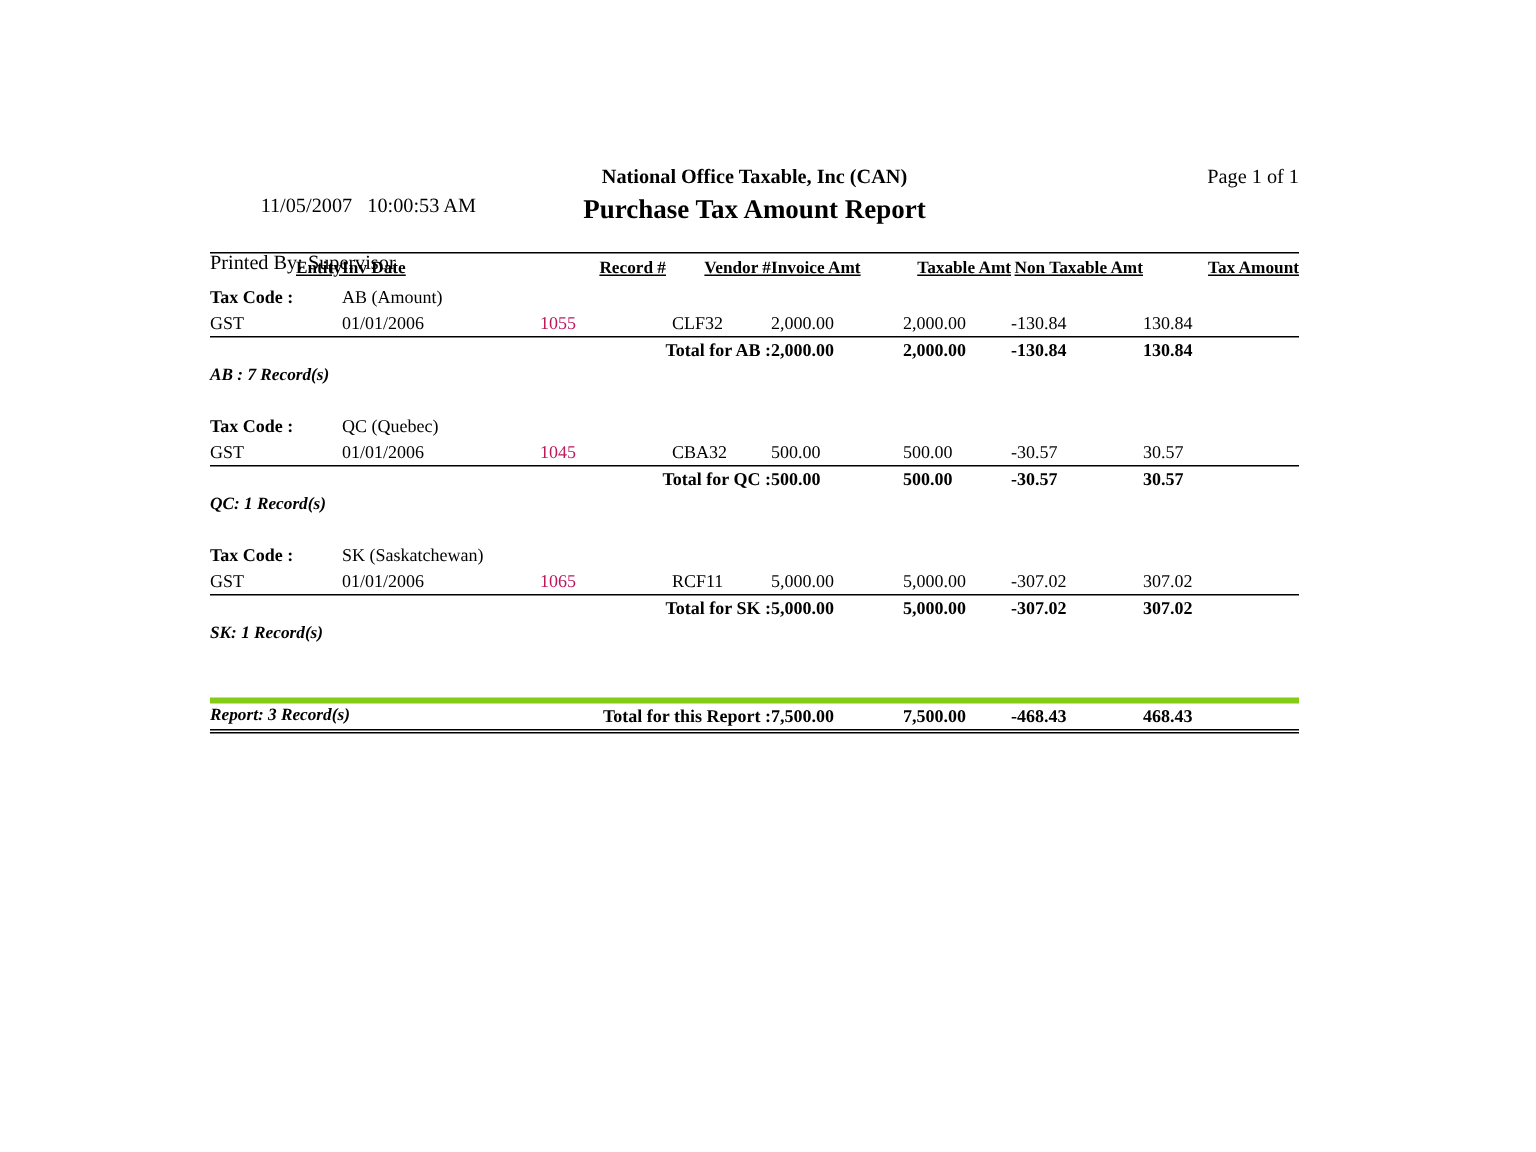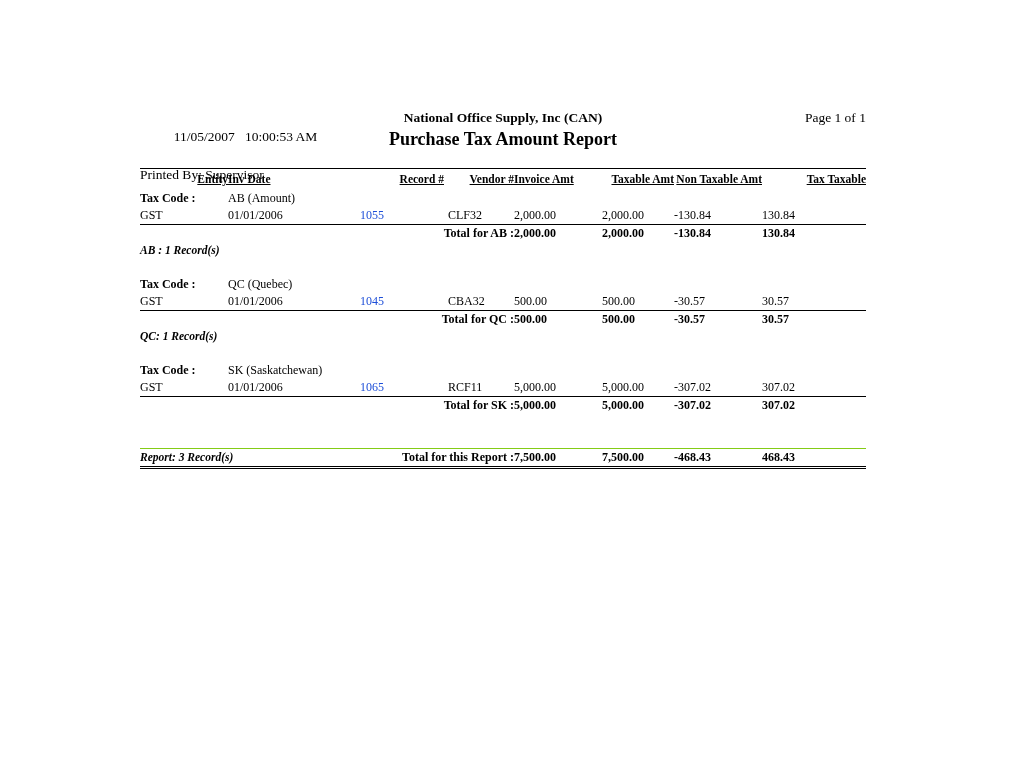--- a/index.html
+++ b/index.html
@@ -93,26 +93,26 @@
 
   .colhead {
     font-size: 11.5px;
     font-weight: bold;
     text-decoration: underline;
   }
   .colhead td { padding-bottom: 2px !important; height: 20px; }
 
   .bold { font-weight: bold; }
   .ital { font-style: italic; font-weight: bold; font-size: 11.5px; }
-  .link { color: #1d4ed8; }
+  .link { color: #be185d; }
   .spacer td { height: 9px; line-height: 9px; }
 
   .rule-top td { border-top: 1px solid #000; }
   .rule-dbl td {
-    border-top: 1px solid #84cc16;
+    border-top: 4px solid #84cc16;
     border-bottom: 3px double #000;
   }
   .lbl-right { text-align: right; font-weight: bold; }
 
   .hr-main {
     border: none;
     border-top: 1px solid #000000;
     margin: 4px 0 2px 0;
   }
 </style>
@@ -123,21 +123,21 @@
   <div class="report">
 
     <div class="hdr">
       <div class="hdr-left">
         <div class="hdr-date-line">
           <span>11/05/2007</span><span>&nbsp;&nbsp;&nbsp;</span><span>10:00:53 AM</span>
         </div>
         <div>Printed By: Supervisor</div>
       </div>
       <div class="hdr-center">
-        <div class="company">National Office Supply, Inc (CAN)</div>
+        <div class="company">National Office Taxable, Inc (CAN)</div>
         <div class="report-title">Purchase Tax Amount Report</div>
       </div>
       <div class="hdr-right">Page 1 of 1</div>
     </div>
 
     <hr class="hr-main">
 
     <table class="grid">
       <colgroup>
         <col class="c-entity">
@@ -152,21 +152,21 @@
 
       <tbody>
           <tr class="colhead">
         <td class="c-entity">Entity</td>
         <td class="c-invdate">Inv Date</td>
         <td class="c-invno">Record #</td>
         <td class="c-vendor">Vendor #</td>
         <td class="c-invamt">Invoice Amt</td>
         <td class="c-taxable">Taxable Amt</td>
         <td class="c-nontax">Non Taxable Amt</td>
-        <td class="c-taxamt">Tax Taxable</td>
+        <td class="c-taxamt">Tax Amount</td>
       </tr>
 
       <tr>
         <td class="bold">Tax Code :</td>
         <td>AB (Amount)</td>
         <td></td>
             <td></td>
             <td></td>
             <td></td>
             <td></td>
@@ -185,21 +185,21 @@
       <tr class="rule-top">
         <td></td>
             <td></td>
         <td class="lbl-right" colspan="2">Total for AB :</td>
         <td class="bold">2,000.00</td>
         <td class="bold">2,000.00</td>
         <td class="bold">-130.84</td>
         <td class="bold">130.84</td>
       </tr>
       <tr>
-        <td class="ital" colspan="4">AB : 1 Record(s)</td>
+        <td class="ital" colspan="4">AB : 7 Record(s)</td>
         <td></td>
             <td></td>
             <td></td>
             <td></td>
       </tr>
       <tr class="spacer">
             <td colspan="8"></td>
           </tr>
 
       <tr>
@@ -264,20 +264,27 @@
       </tr>
       <tr class="rule-top">
         <td></td>
             <td></td>
         <td class="lbl-right" colspan="2">Total for SK :</td>
         <td class="bold">5,000.00</td>
         <td class="bold">5,000.00</td>
         <td class="bold">-307.02</td>
         <td class="bold">307.02</td>
       </tr>
+      <tr>
+        <td class="ital" colspan="4">SK: 1 Record(s)</td>
+        <td></td>
+            <td></td>
+            <td></td>
+            <td></td>
+      </tr>
 
       <tr class="spacer">
             <td colspan="8"></td>
           </tr>
       <tr class="spacer">
             <td colspan="8"></td>
           </tr>
 
       <tr class="rule-dbl">
         <td class="ital" colspan="2">Report: 3 Record(s)</td>

